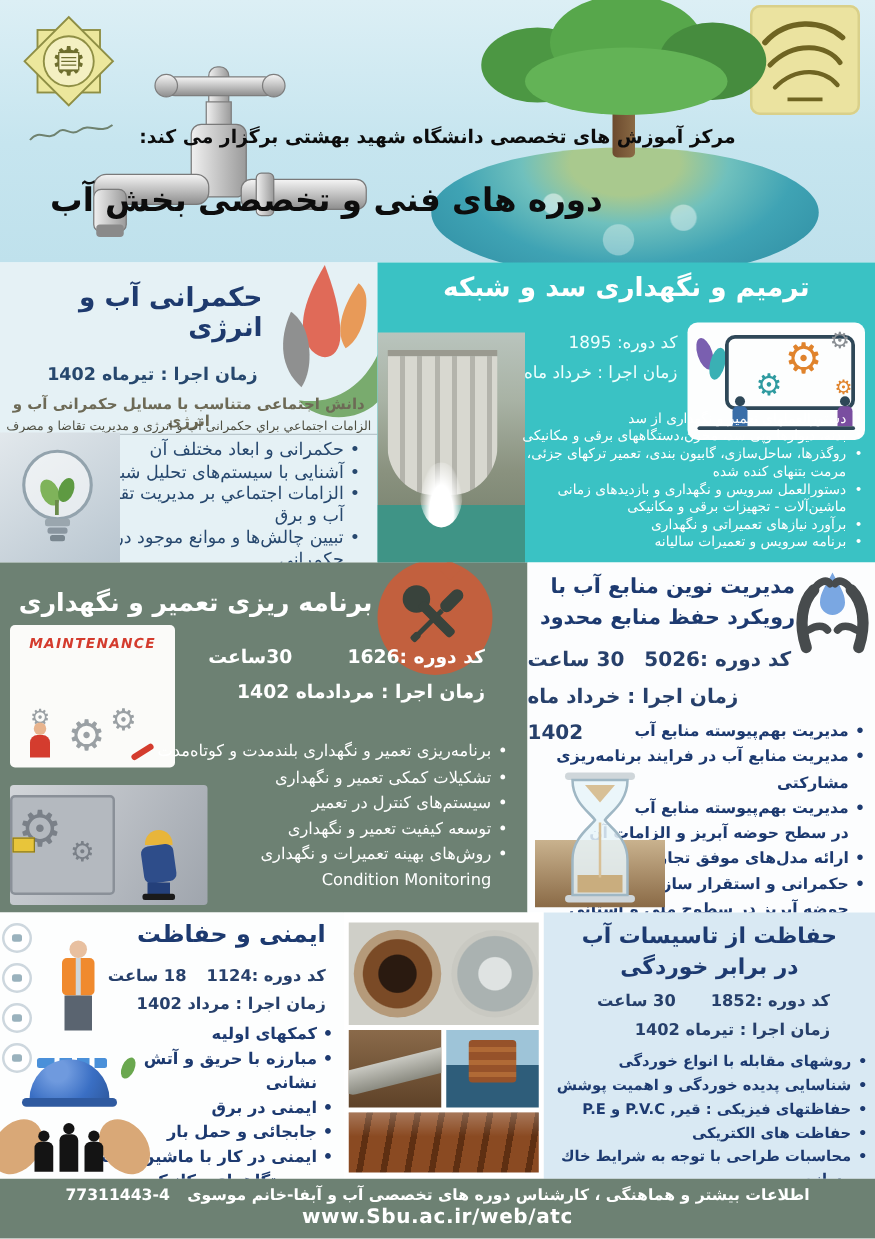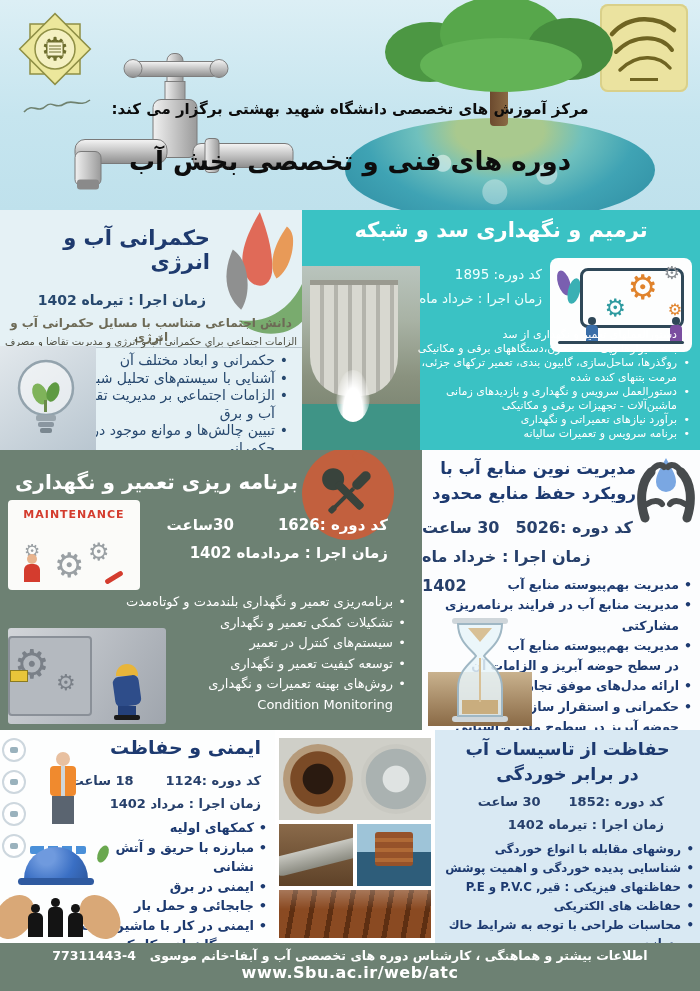--- a/index.html
+++ b/index.html
@@ -25,21 +25,21 @@
     background:linear-gradient(90deg,#6c4a2e,#8a6a44);}
   .canopy{position:absolute;left:55px;top:-4px;width:235px;height:100px;}
   .canopy span{position:absolute;border-radius:50%;}
   .cp1{left:0;top:26px;width:90px;height:60px;background:#4c9743;}
   .cp2{left:55px;top:0;width:122px;height:76px;background:#57a74b;}
   .cp3{left:142px;top:22px;width:86px;height:62px;background:#468c3e;}
   .cp4{left:35px;top:42px;width:162px;height:54px;background:#63b356;}
   .faucet{position:absolute;left:55px;top:50px;width:250px;height:158px;}
   .head-line1{position:absolute;left:50px;right:50px;top:100px;z-index:5;text-align:center;
     font-size:15px;font-weight:bold;color:#0c0c0c;}
-  .head-line2{position:absolute;left:40px;right:40px;top:146px;z-index:5;text-align:center;
+  .head-line2{position:absolute;left:40px;right:40px;top:146px;z-index:5;text-align:left;
     font-size:26px;font-weight:bold;color:#0d0d0d;}
 
   
   .card{position:absolute;overflow:hidden;}
   .blist .bi{position:relative;padding-right:13px;text-align:right;}
   .blist .bi:before{content:"•";position:absolute;right:0;top:0;}
   .blist .bi.cont:before{content:"";}
   .codebox span{unicode-bidi:isolate;}
 
   
@@ -86,21 +86,21 @@
     border-radius:0 0 42% 42%/0 0 34% 34%;border-top:5px solid #9a9a90;}
   .dam-water{position:absolute;left:0;bottom:0;width:100%;height:46px;background:#3f9486;}
   .dam-splash{position:absolute;left:34px;bottom:28px;width:34px;height:52px;border-radius:50%;
     background:radial-gradient(ellipse at 50% 80%,#ffffff 0 40%,rgba(255,255,255,.25) 70%,transparent 75%);}
   .dam-bullets{position:absolute;right:10px;top:118px;width:280px;font-size:11px;color:#ffffff;line-height:1.29;}
 
   
   .card-maintenance{left:0;top:450px;width:422px;height:280px;background:#6d8173;}
   .maint-circle{position:absolute;right:28px;top:-2px;width:92px;height:92px;border-radius:50%;background:#c2603e;}
   .maint-title{position:absolute;right:124px;top:20px;font-size:20px;font-weight:bold;color:#fff;}
-  .maint-img{position:absolute;left:8px;top:50px;width:132px;height:90px;background:#fbfbf9;border-radius:4px;overflow:hidden;}
+  .maint-img{position:absolute;left:8px;top:50px;width:132px;height:114px;background:#fbfbf9;border-radius:4px;overflow:hidden;font-style:italic;}
   .maint-caption{position:absolute;left:0;right:0;top:8px;text-align:center;font-size:11px;
     font-weight:bold;letter-spacing:1px;color:#d43c2e;direction:ltr;}
   .maint-img .g{position:absolute;line-height:1;color:#9aa0a4;}
   .mg1{left:46px;bottom:8px;font-size:34px;}
   .mg2{left:80px;bottom:26px;font-size:24px;color:#b8bcc0;}
   .mg3{left:16px;bottom:30px;font-size:18px;color:#c4c8cc;}
   .mperson{position:absolute;left:16px;bottom:8px;width:16px;height:18px;border-radius:6px 6px 0 0;background:#d43c2e;}
   .mperson:before{content:"";position:absolute;top:-10px;left:3px;width:10px;height:10px;border-radius:50%;background:#e8b48e;}
   .mwrench{position:absolute;right:16px;bottom:10px;width:20px;height:5px;background:#d43c2e;border-radius:3px;transform:rotate(-32deg);}
   .maint-code{position:absolute;right:34px;top:62px;font-size:15px;font-weight:bold;color:#fff;line-height:1.85;text-align:right;}
@@ -127,21 +127,21 @@
   .wm-code{position:absolute;right:66px;top:64px;font-size:16px;font-weight:bold;color:#27406b;line-height:1.8;text-align:left;}
   .wm-code .hours{margin-right:16px;}
   .wm-bullets{position:absolute;right:8px;top:125px;width:264px;font-size:12.5px;font-weight:bold;
     color:#1d3a70;line-height:1.62;}
   .wm-hourglass{position:absolute;left:6px;bottom:4px;width:104px;height:112px;}
 
   
   .card-safety{left:0;top:730px;width:275px;height:213px;background:#fdfefe;}
   .saf-title{position:absolute;right:14px;top:6px;font-size:19px;font-weight:bold;color:#1d3a70;}
   .saf-code{position:absolute;right:14px;top:40px;font-size:13px;font-weight:bold;color:#27406b;line-height:1.75;text-align:right;}
-  .saf-code .hours{margin-right:32px;}
+  .saf-code .hours{margin-right:16px;}
   .saf-bullets{position:absolute;right:8px;top:88px;width:196px;font-size:13px;font-weight:bold;
     color:#1d3a70;line-height:1.5;}
   .saf-diagram{position:absolute;left:0;top:8px;width:100px;height:130px;}
   .ppe{position:absolute;left:2px;width:24px;height:24px;border:2px solid #cdd7de;border-radius:50%;background:#fff;}
   .ppe i{position:absolute;left:6px;top:7px;width:8px;height:6px;background:#9ab2bd;border-radius:2px;}
   .saf-worker{position:absolute;left:48px;top:14px;width:30px;height:84px;}
   .sw-head{position:absolute;left:8px;top:0;width:14px;height:14px;border-radius:50%;background:#e8c0a0;}
   .sw-vest{position:absolute;left:2px;top:14px;width:26px;height:30px;border-radius:4px;background:#f08a2e;}
   .sw-vest:after{content:"";position:absolute;left:11px;top:0;width:4px;height:30px;background:#cfd6da;}
   .sw-pants{position:absolute;left:4px;top:44px;width:22px;height:28px;background:#5a6470;}

